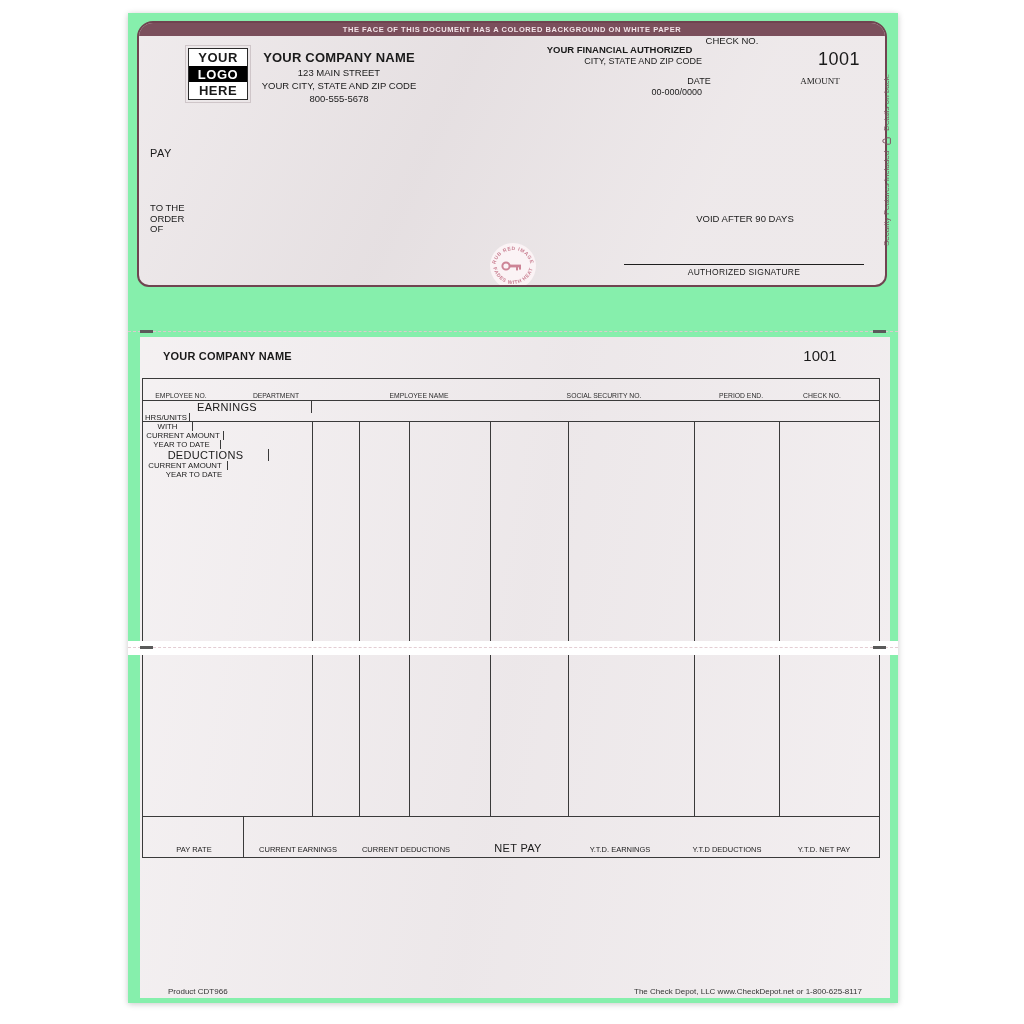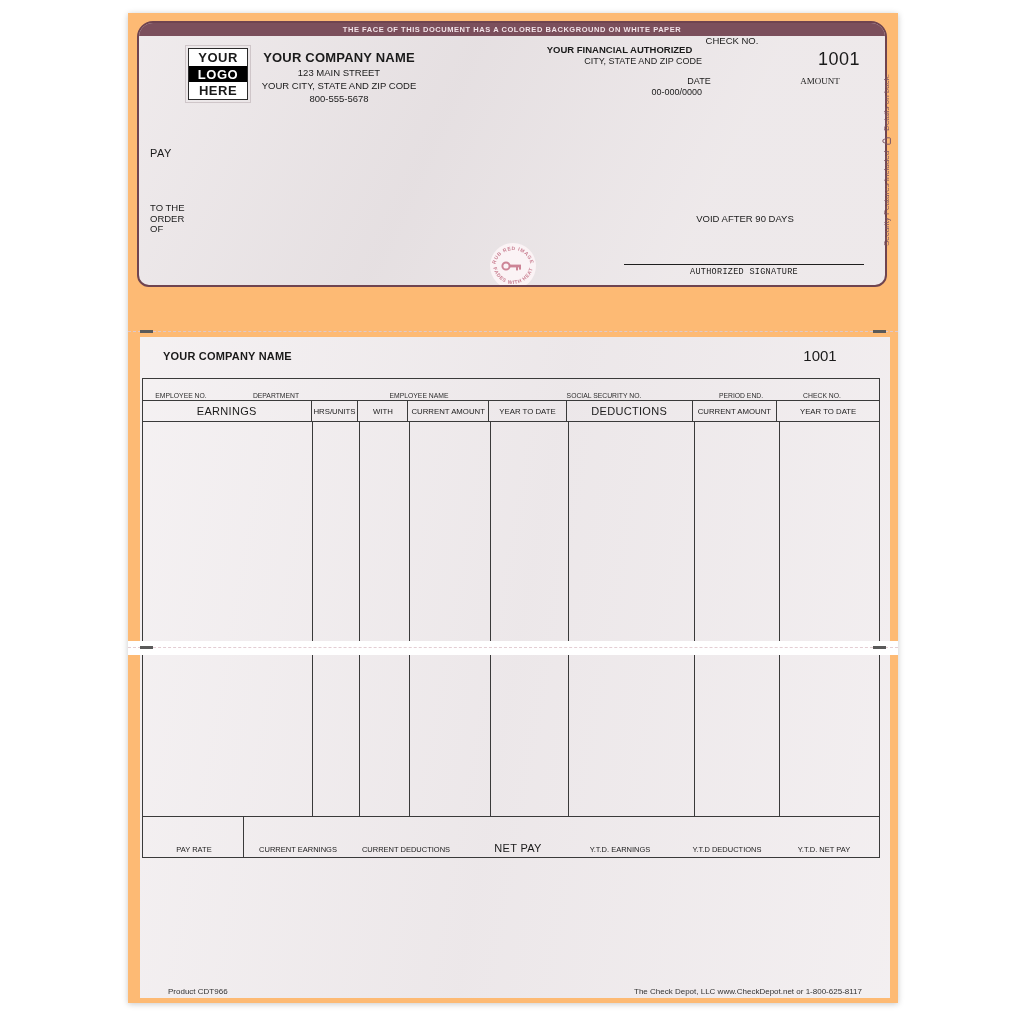--- a/index.html
+++ b/index.html
@@ -3,21 +3,21 @@
 <meta charset="utf-8">
 <style>
   html,body{margin:0;padding:0;}
   body{
     width:1024px;height:1024px;position:relative;background:#ffffff;
     font-family:"Liberation Sans","DejaVu Sans",sans-serif;color:#1a1a1a;
     -webkit-font-smoothing:antialiased;
   }
   .page{
     position:absolute;left:128px;top:13px;width:770px;height:990px;
-    background:#fdba74;box-shadow:0 1px 6px rgba(0,0,0,.22);
+    background:#86efac;box-shadow:0 1px 6px rgba(0,0,0,.22);
   }
   
   .check{
     position:absolute;left:9px;top:8px;width:750px;height:266px;
     border:2px solid #6f4450;border-radius:16px 16px 12px 12px;
     background:#eae4e6;
     background-image:linear-gradient(115deg,rgba(255,255,255,.25),rgba(0,0,0,.02) 40%,rgba(255,255,255,.18) 75%);
     overflow:hidden;box-sizing:border-box;
   }
   .check-topbar{
@@ -44,21 +44,21 @@
   .bank-fraction{position:absolute;left:398px;top:64px;width:165px;text-align:right;font-size:9px;}
   .checkno-label{position:absolute;left:523px;top:12px;width:140px;text-align:center;font-size:9.5px;}
   .checkno-value{position:absolute;left:640px;top:26px;width:120px;text-align:center;font-size:18px;letter-spacing:.5px;}
   .date-label{position:absolute;left:520px;top:53px;width:80px;text-align:center;font-size:9px;}
   .amount-label{position:absolute;left:641px;top:53px;width:80px;text-align:center;font-size:9px;font-family:Liberation Serif, serif;}
   .pay-label{position:absolute;left:11px;top:124px;font-size:11px;letter-spacing:.5px;}
   .order-block{position:absolute;left:11px;top:180px;font-size:9.5px;line-height:10.5px;}
   .void-text{position:absolute;left:536px;top:190px;width:140px;text-align:center;font-size:9.5px;}
   .sig-area{position:absolute;left:485px;top:241px;width:240px;}
   .sig-line{border-top:1.5px solid #1e1e1e;}
-  .sig-label{text-align:center;font-size:8.5px;margin-top:2px;letter-spacing:.3px;font-family:Liberation Mono, monospace;}
+  .sig-label{text-align:center;font-size:8.5px;margin-top:2px;letter-spacing:.3px;}
   .seal{position:absolute;left:349px;top:218px;width:50px;height:50px;}
   
   .security-strip{
     position:absolute;left:668px;top:140px;width:180px;height:14px;
     transform:rotate(-90deg);display:flex;align-items:center;justify-content:center;
     gap:6px;white-space:nowrap;color:#7e5663;font-size:8px;
   }
   .security-strip .lock{width:8px;height:9px;flex:0 0 auto;}
   
   .advice-band{position:absolute;left:0;top:276px;width:770px;height:48px;background:#ffffff;}
@@ -73,21 +73,21 @@
   .perf-1{top:318px;}
   .perf-dark{position:absolute;width:13px;height:2.5px;background:#5a5a5a;}
   
   .stub{position:absolute;left:12px;top:324px;width:750px;height:661px;background:#f0ebed;
     background-image:linear-gradient(100deg,rgba(255,255,255,.3),rgba(0,0,0,.015) 50%,rgba(255,255,255,.2));}
   .stub-company{position:absolute;left:23px;top:13px;font-size:11px;font-weight:bold;letter-spacing:.2px;}
   .stub-checkno{position:absolute;left:640px;top:10px;width:80px;text-align:center;font-size:15px;}
   .stub-table{position:absolute;left:2px;top:41px;width:738px;height:480px;border:1.5px solid #3a3a3a;box-sizing:border-box;}
   .info-row{position:absolute;left:0;top:0;width:100%;height:21px;}
   .info-label{position:absolute;bottom:1px;transform:translateX(-50%);font-size:6.8px;color:#2b2b2b;white-space:nowrap;}
-  .head-row{position:absolute;left:0;top:21px;width:100%;height:22px;border-top:1.5px solid #3a3a3a;border-bottom:1.5px solid #3a3a3a;box-sizing:border-box;display:flex;}
+  .head-row{position:absolute;left:0;top:21px;width:100%;height:22px;border-top:1.5px solid #3a3a3a;border-bottom:1.5px solid #3a3a3a;box-sizing:border-box;display:flex;flex-direction:column;}
   .head-cell{display:flex;align-items:center;justify-content:center;border-right:1.5px solid #3a3a3a;box-sizing:border-box;white-space:nowrap;}
   .head-cell:last-child{border-right:none;}
   .fs-lg{font-size:11px;letter-spacing:.3px;}
   .fs-sm{font-size:7.8px;}
   .w1{width:169px;}.w2{width:47px;}.w3{width:50px;}.w4{width:81px;}
   .w5{width:78px;}.w6{width:126px;}.w7{width:85px;}.w8{width:102px;}
   .body-area{position:absolute;left:0;top:43px;width:100%;height:395px;}
   .vline{position:absolute;top:0;bottom:0;width:0;border-left:1.5px solid #3a3a3a;}
   .totals-row{position:absolute;left:0;bottom:0;width:100%;height:41px;border-top:1.5px solid #3a3a3a;box-sizing:border-box;}
   .totals-div{position:absolute;left:100px;top:0;bottom:0;width:0;border-left:1.5px solid #3a3a3a;}

